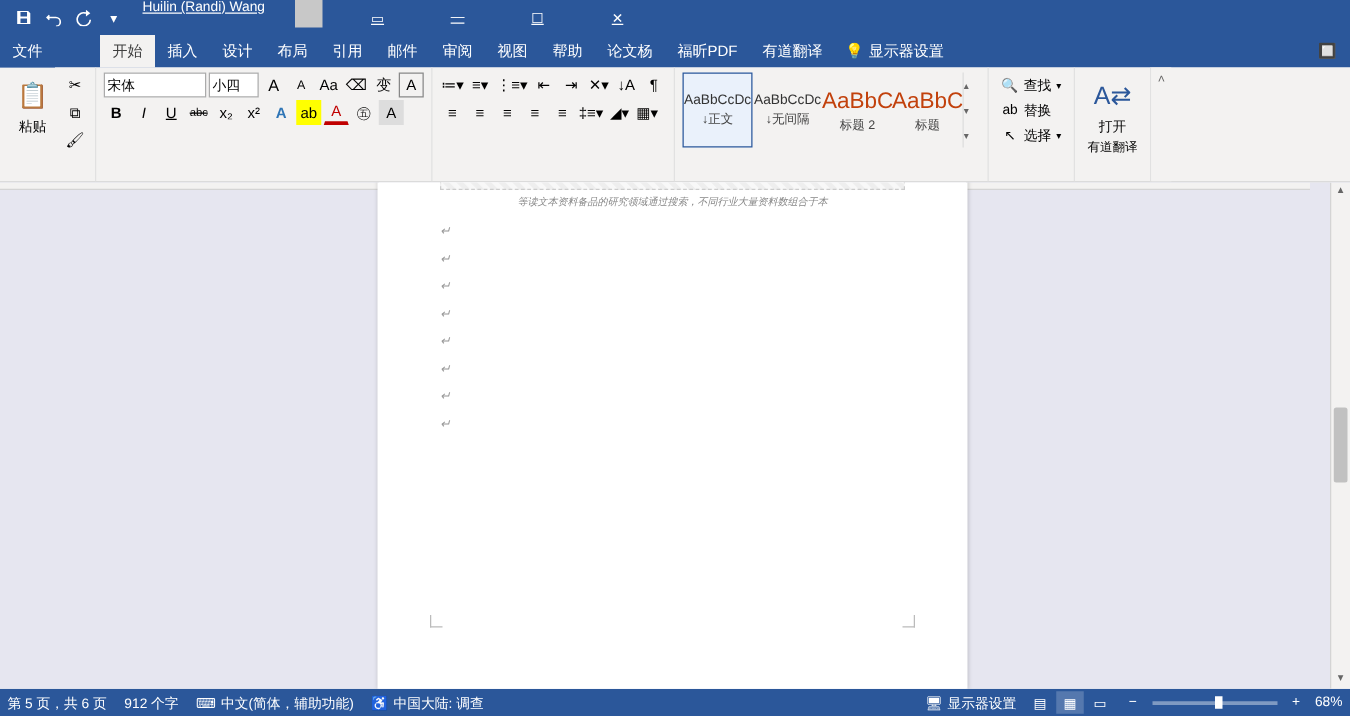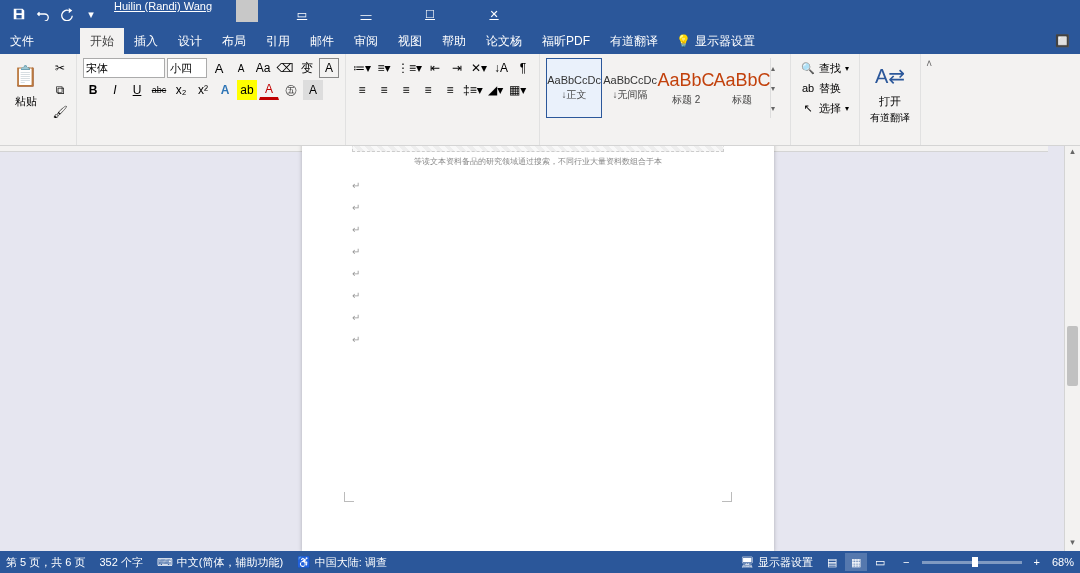--- a/index.html
+++ b/index.html
@@ -45,21 +45,21 @@
 
 .edit-group .edit-item { display: flex; align-items: center; gap: 4px; height: 20px; cursor: pointer; font-size: 11px; padding: 0 4px; }
 .edit-item .ico { width: 14px; text-align: center; font-size: 11px; }
 
 .collapse-col { width: 16px; background: #f3f2f1; display: flex; align-items: flex-start; justify-content: center; padding-top: 4px; font-size: 10px; color: #666; cursor: pointer; }
 
 .doc-area { height: calc(573px - 28px - 26px - 92px - 22px); background: #e6e6f0; position: relative; overflow: hidden; display: flex; }
 .doc-scroll { flex: 1; position: relative; }
 .ruler-h { position: absolute; top: 0; left: 0; right: 16px; height: 6px; background: #f3f2f1; border-bottom: 1px solid #d4d4d4; }
 .page { position: absolute; left: 302px; width: 472px; background: #fff; box-shadow: 0 0 4px rgba(0,0,0,0.25); }
-.page1 { top: -8px; height: 414px; }
+.page1 { top: -8px; height: 414px; font-style: italic; }
 .page-content { padding: 8px 50px; font-size: 10px; color: #333; line-height: 2.2; }
 .page-img-row { margin: 0 50px 4px 50px; height: 14px; border: 1px dashed #ccc; background: repeating-linear-gradient(45deg,#f8f8f8,#f8f8f8 4px,#eee 4px,#eee 8px); }
 .para-mark { color: #999; font-size: 10px; }
 .corner-mark { position: absolute; width: 10px; height: 10px; border: 1px solid #bbb; }
 .corner-bl { bottom: 50px; left: 42px; border-top: none; border-right: none; }
 .corner-br { bottom: 50px; right: 42px; border-top: none; border-left: none; }
 
 .vscroll { width: 16px; background: #f3f2f1; border-left: 1px solid #d4d4d4; position: relative; }
 .vscroll-thumb { position: absolute; left: 2px; right: 2px; top: 180px; height: 60px; background: #c1c1c1; border-radius: 2px; }
 .vscroll-arrow { position: absolute; left: 0; right: 0; height: 14px; text-align: center; font-size: 9px; color: #666; cursor: pointer; }
@@ -285,21 +285,21 @@
   </div>
   <div class="vscroll">
     <div class="vscroll-arrow" style="top:0">▴</div>
     <div class="vscroll-thumb"></div>
     <div class="vscroll-arrow" style="bottom:0">▾</div>
   </div>
 </div>
 
 <div class="statusbar">
   <div class="status-item">第 5 页，共 6 页</div>
-  <div class="status-item">352 个字</div>
+  <div class="status-item">912 个字</div>
   <div class="status-item">
     <span>⌨</span>
     <span>中文(简体，辅助功能)</span>
   </div>
   <div class="status-item">
     <span>♿</span>
     <span>中国大陆: 调查</span>
   </div>
   <div class="status-right">
     <div class="status-item">

